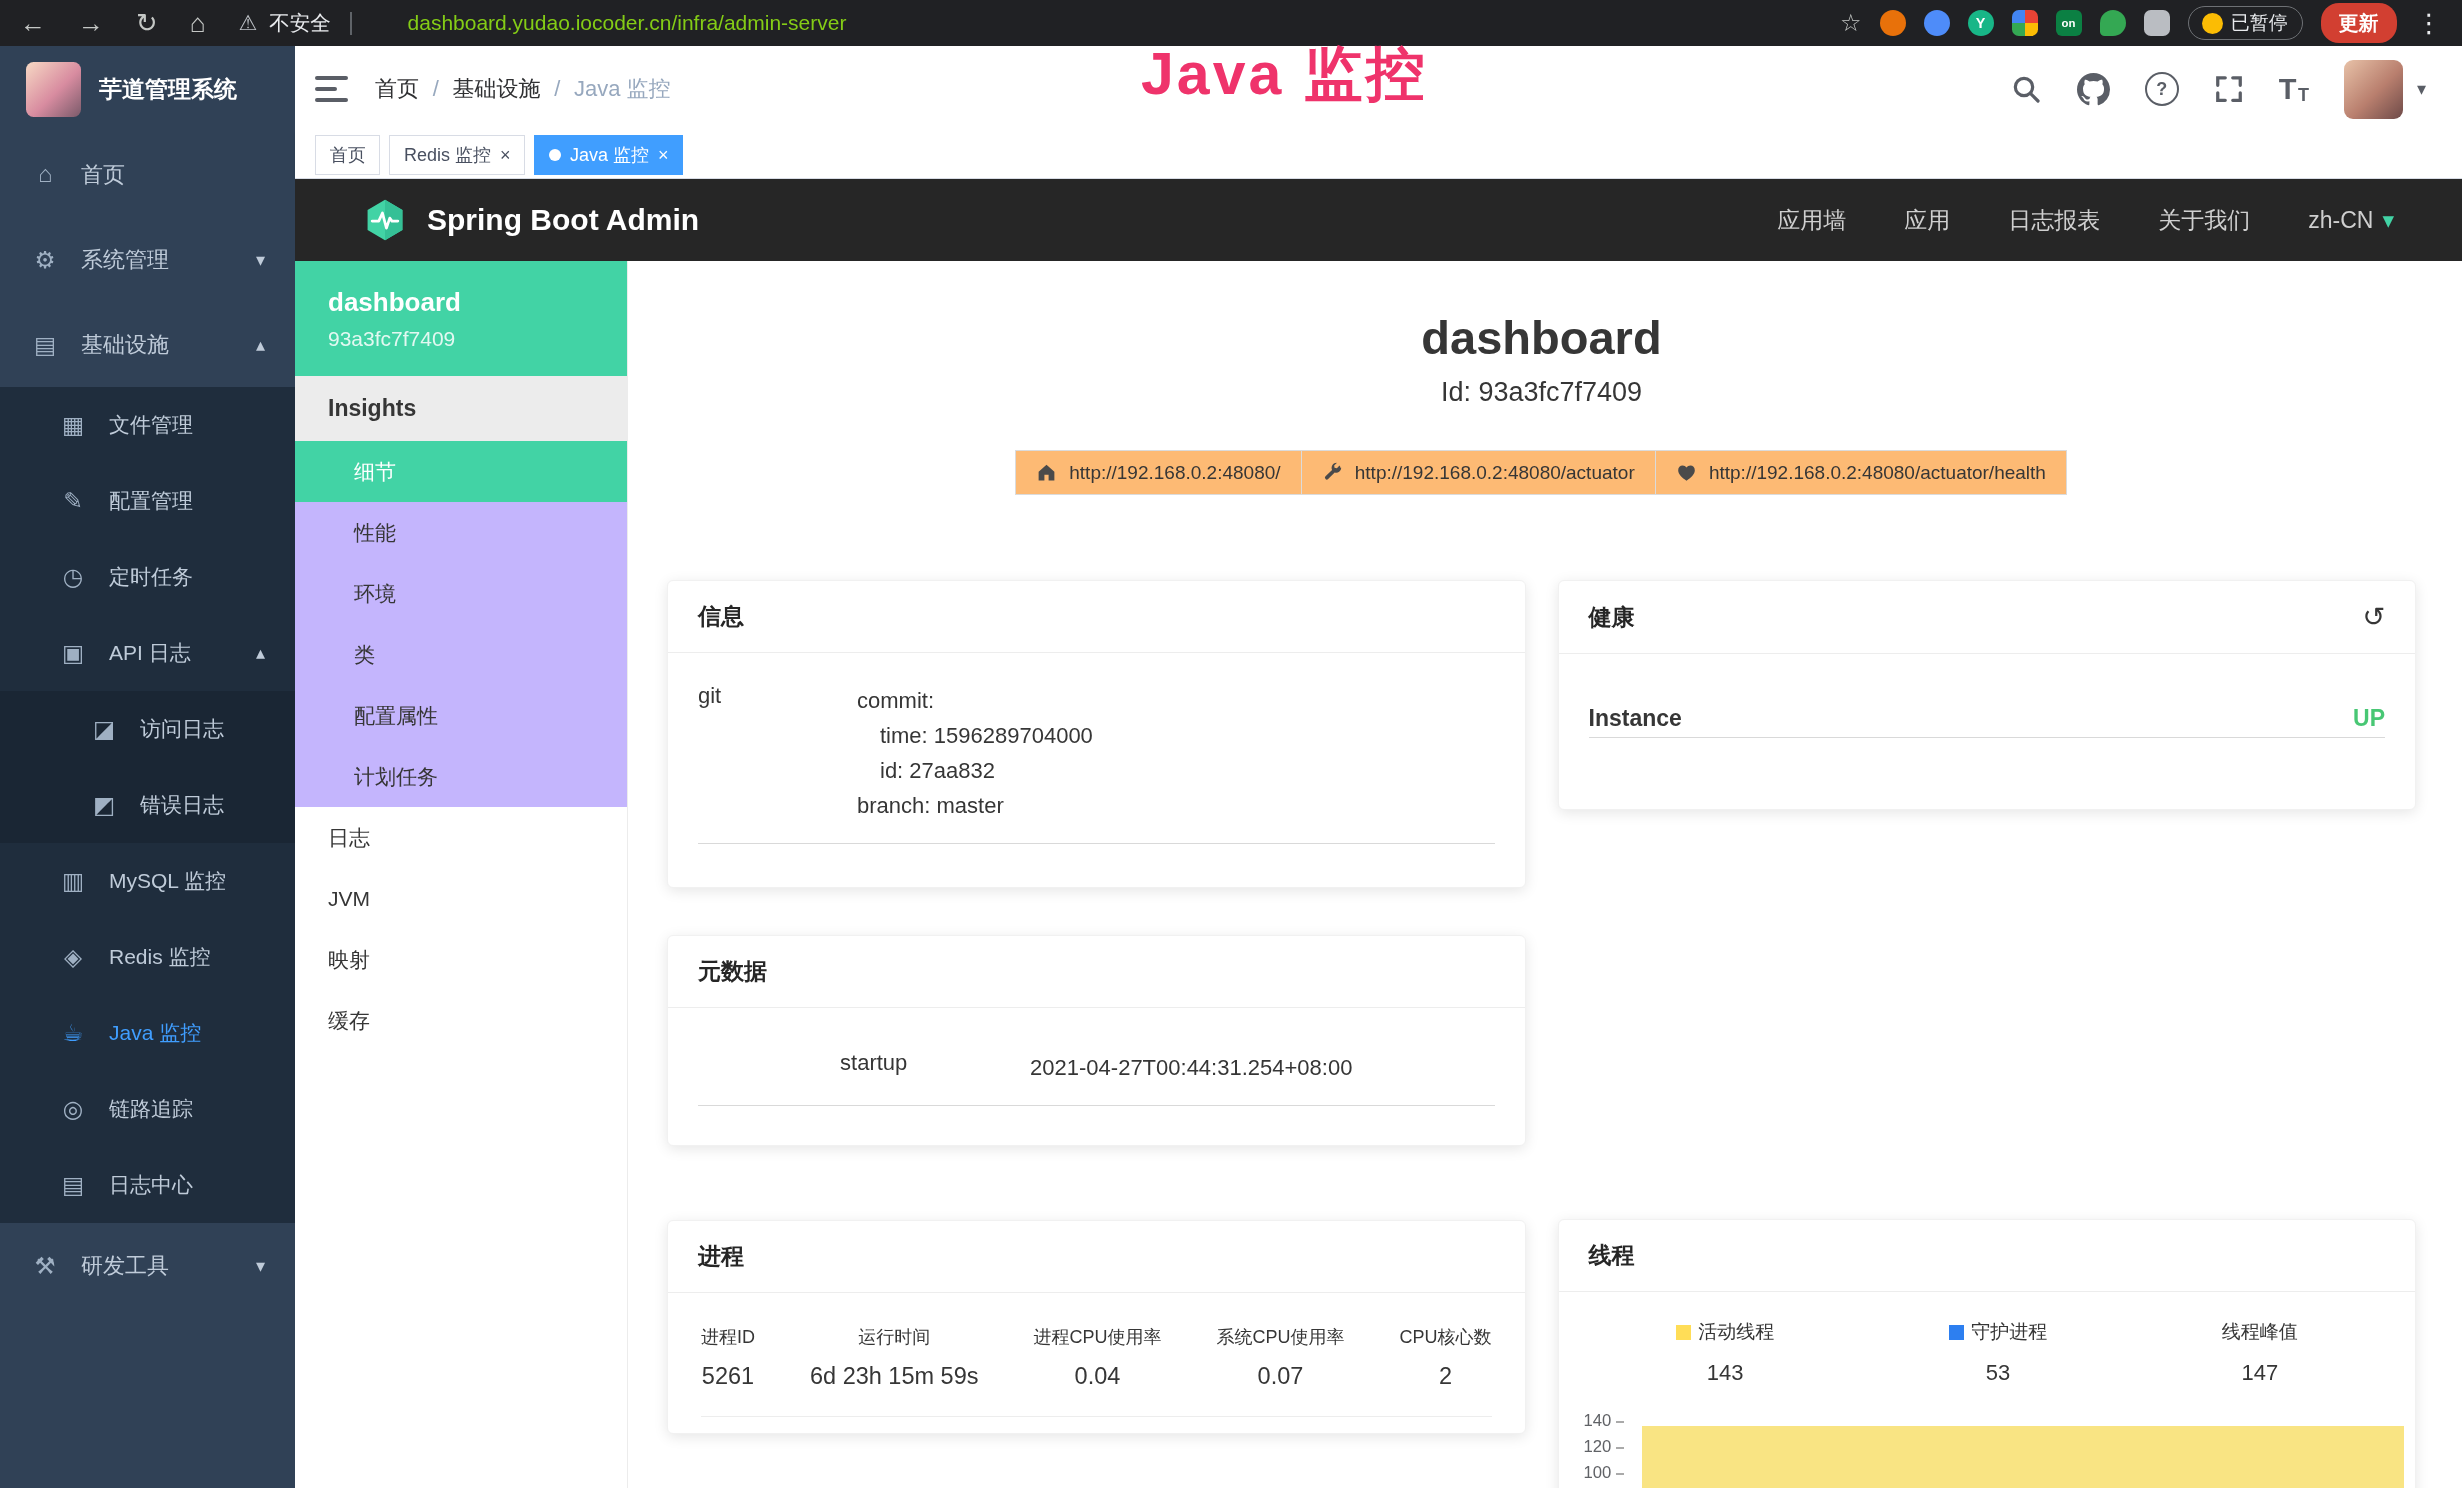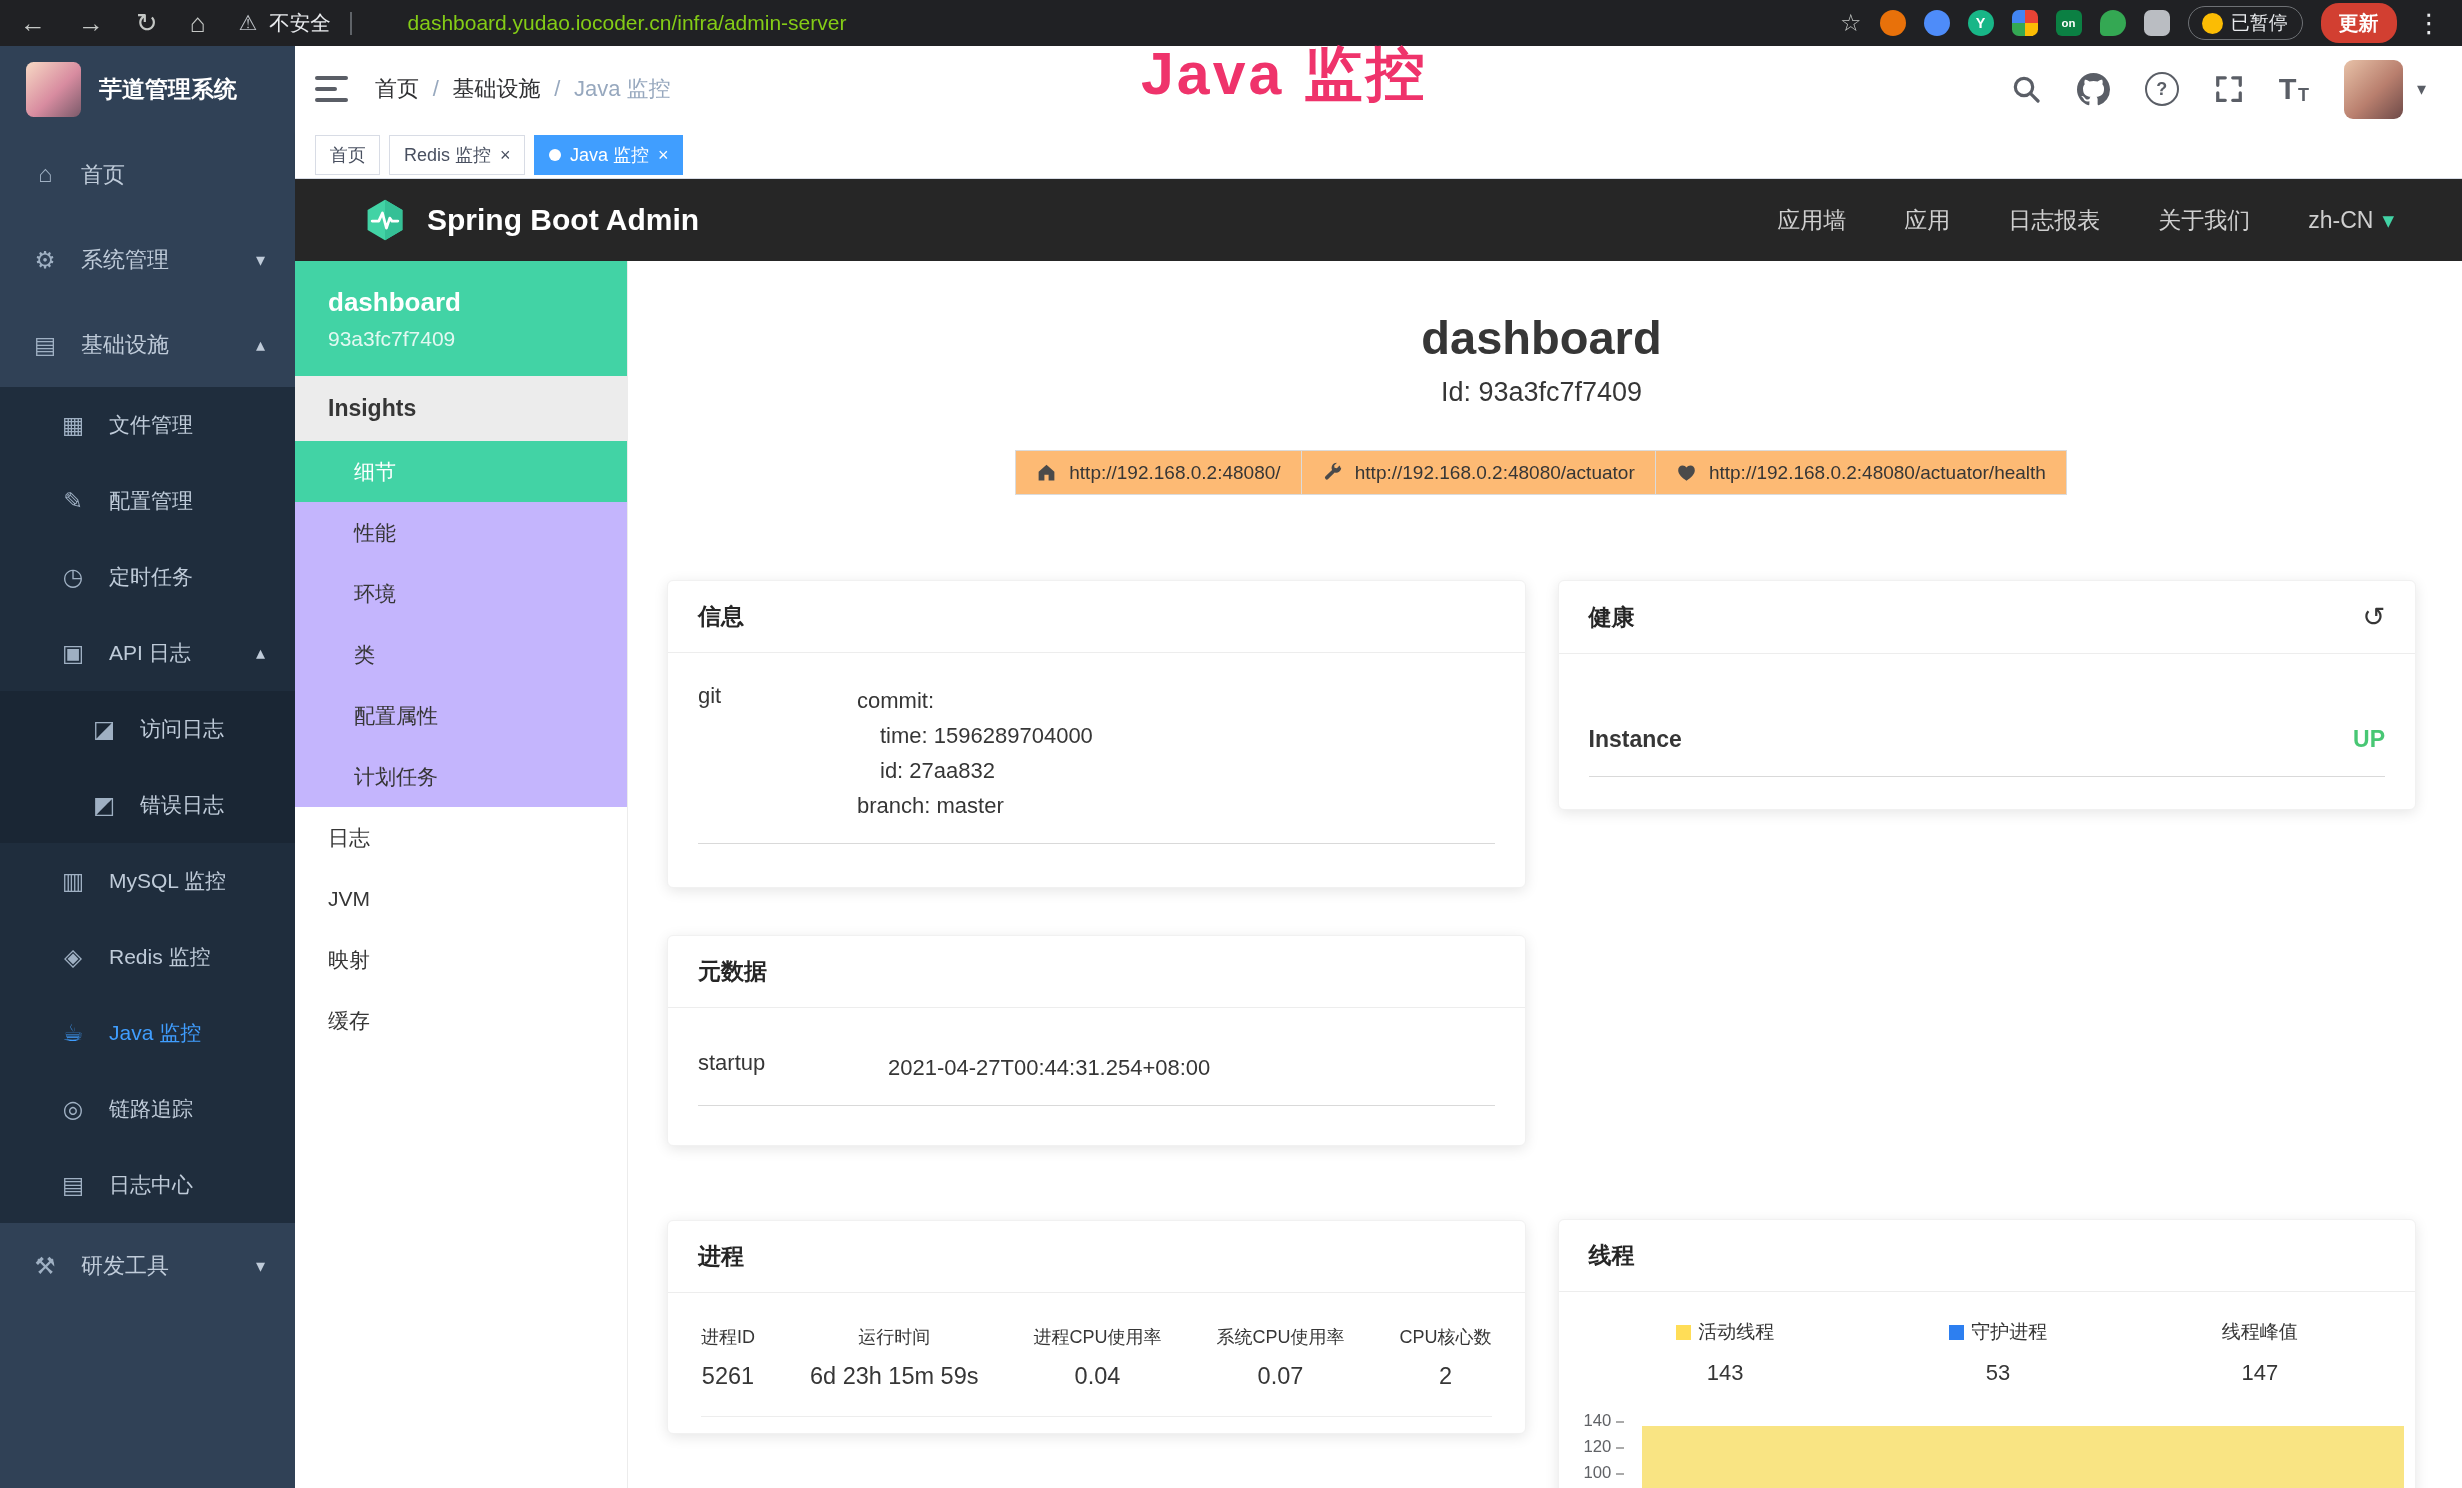--- a/index.html
+++ b/index.html
@@ -105,24 +105,24 @@
   .card-info{height:306px;margin-bottom:47px;}
   .card-meta{height:209px;margin-bottom:74px;}
   .card-proc{height:212px;}
   .card-health{height:228px;margin-bottom:409px;}
   .card-threads{height:485px;}
 
   .kv{display:flex;margin:30px 30px 0;padding-bottom:20px;border-bottom:0.8px solid #d9d9d9;}
   .kv-key{width:159px;font-size:22px;color:#363636;flex-shrink:0;}
   .kv-val{font-size:22px;color:#363636;line-height:35px;}
   .kv-val .ind{padding-left:23px;}
-  .card-meta .kv{margin-top:42px;}
+  .card-meta .kv{margin-top:42px;justify-content:center;}
   .card-meta .kv-key{width:190px;}
 
-  .hrow{display:flex;justify-content:space-between;align-items:flex-end;margin:72px 30px 0;padding-bottom:23px;border-bottom:0.8px solid #d9d9d9;}
+  .hrow{display:flex;justify-content:space-between;align-items:flex-end;margin:51px 30px 0;padding-bottom:5px;border-bottom:0.8px solid #d9d9d9;}
   .hname{font-size:23px;font-weight:bold;color:#363636;}
   .hstatus{font-size:23px;font-weight:bold;color:#48c774;}
 
   .stats{display:flex;justify-content:space-between;margin:32px 33px 0;padding-bottom:26px;border-bottom:0.8px solid #ededed;}
   .stat{text-align:center;}
   .stat .sl{font-size:18px;color:#363636;}
   .stat .sv{font-size:23.5px;color:#363636;margin-top:13.7px;}
 
   .legend{display:flex;justify-content:space-around;margin-top:27px;padding:0 30px;}
   .leg{display:flex;flex-direction:column;align-items:center;}

